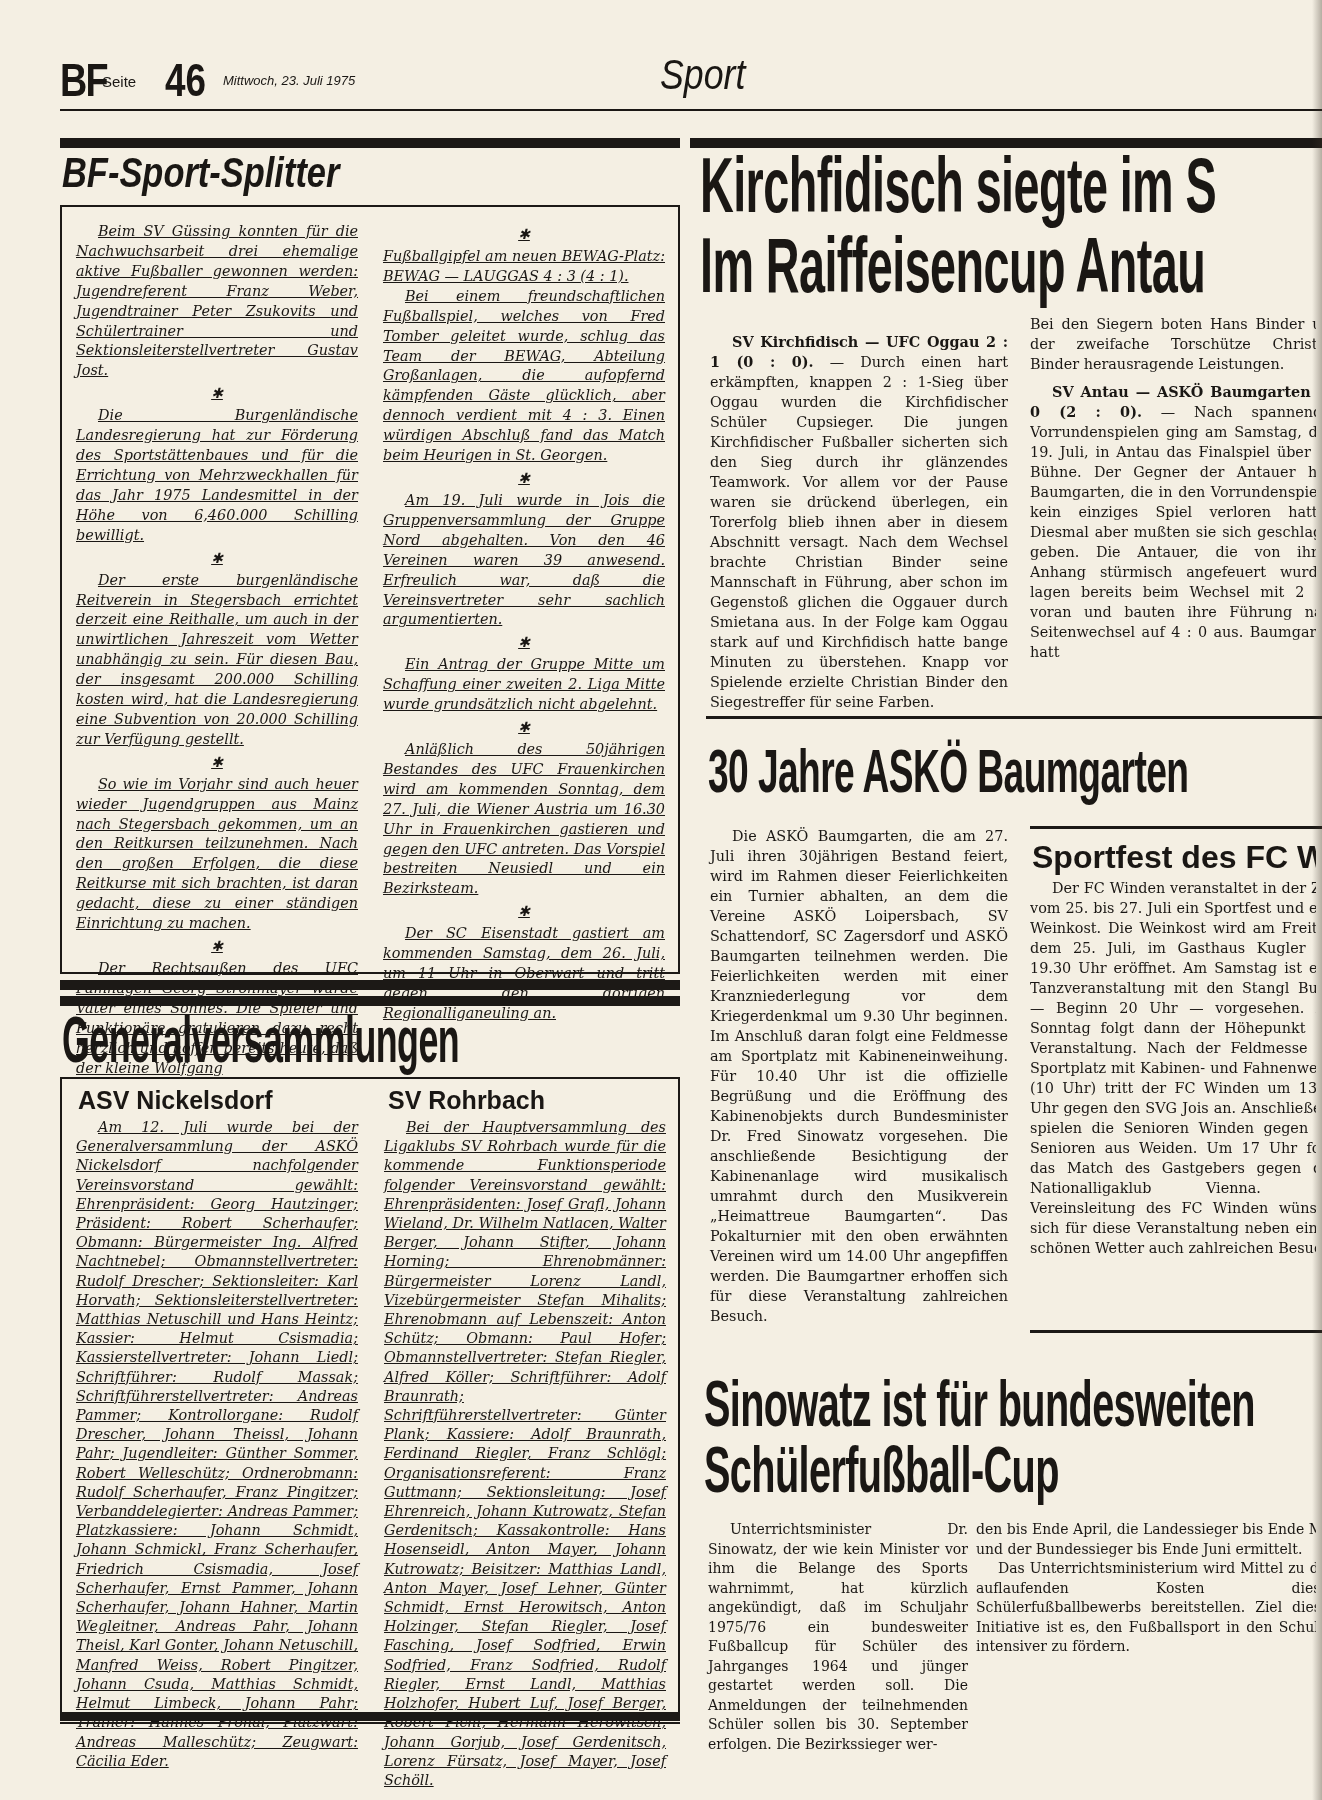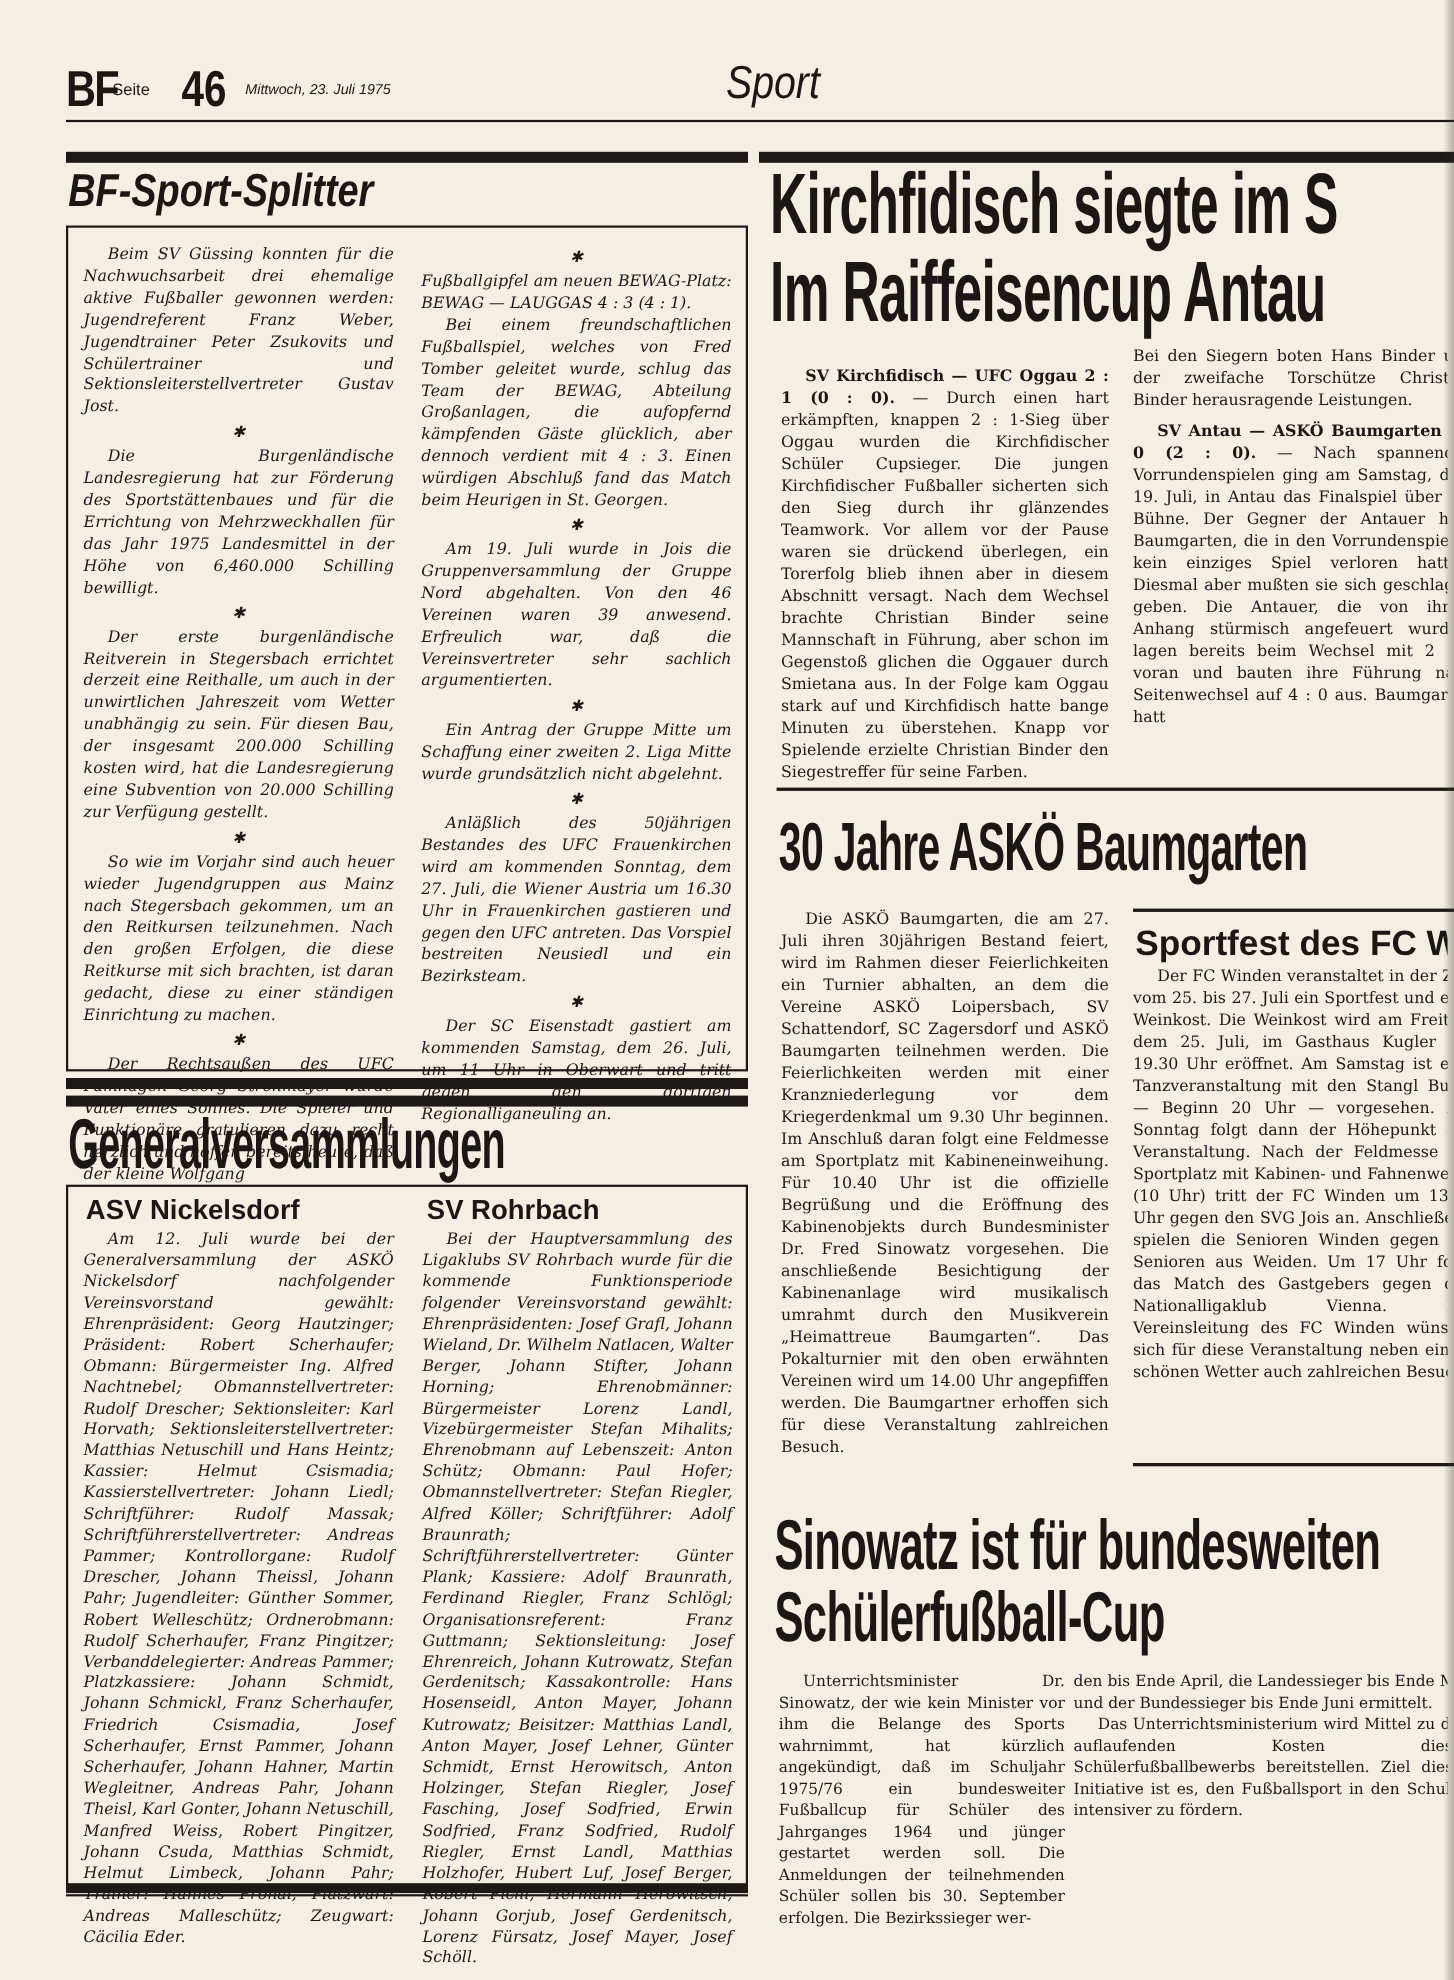--- a/index.html
+++ b/index.html
@@ -31,21 +31,21 @@
     line-height: 1;
     letter-spacing: -1px;
   }
   .splitter-title { left: 62px; top: 152px; font-family: "Liberation Sans", sans-serif; font-weight: 900; font-style: italic; font-size: 42px; transform: scaleX(0.82); transform-origin: left top; white-space: nowrap; line-height: 1; }
 
   .box { border: 2px solid #1c1916; }
 
   
   .col { position: absolute; font-size: 14.4px; line-height: 19.9px; text-align: justify; hyphens: manual; }
   .col p { margin: 0; text-indent: 22px; }
-  .italic { font-style: italic; }
+  .italic { font-style: italic; text-decoration: underline; }
   .star { text-align: center; font-size: 14px; line-height: 20px; margin: 2px 0 3px 0; }
   .gap { height: 8px; }
   .boldlead { font-weight: bold; }
 
   .subhead { font-family: "Liberation Sans", sans-serif; font-weight: bold; font-size: 25px; line-height: 30px; white-space: nowrap; }
   .edge-shadow { left: 1312px; top: 0; width: 10px; height: 1800px; background: linear-gradient(to right, rgba(0,0,0,0), rgba(60,50,40,0.35)); }
   .clip { overflow: hidden; }
 </style>
 </head>
 <body>

